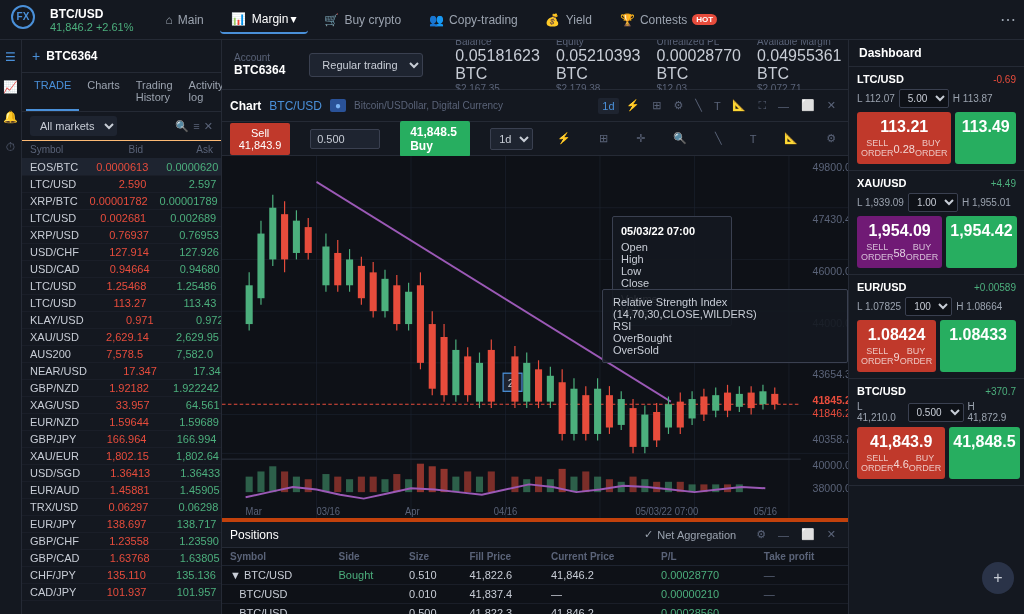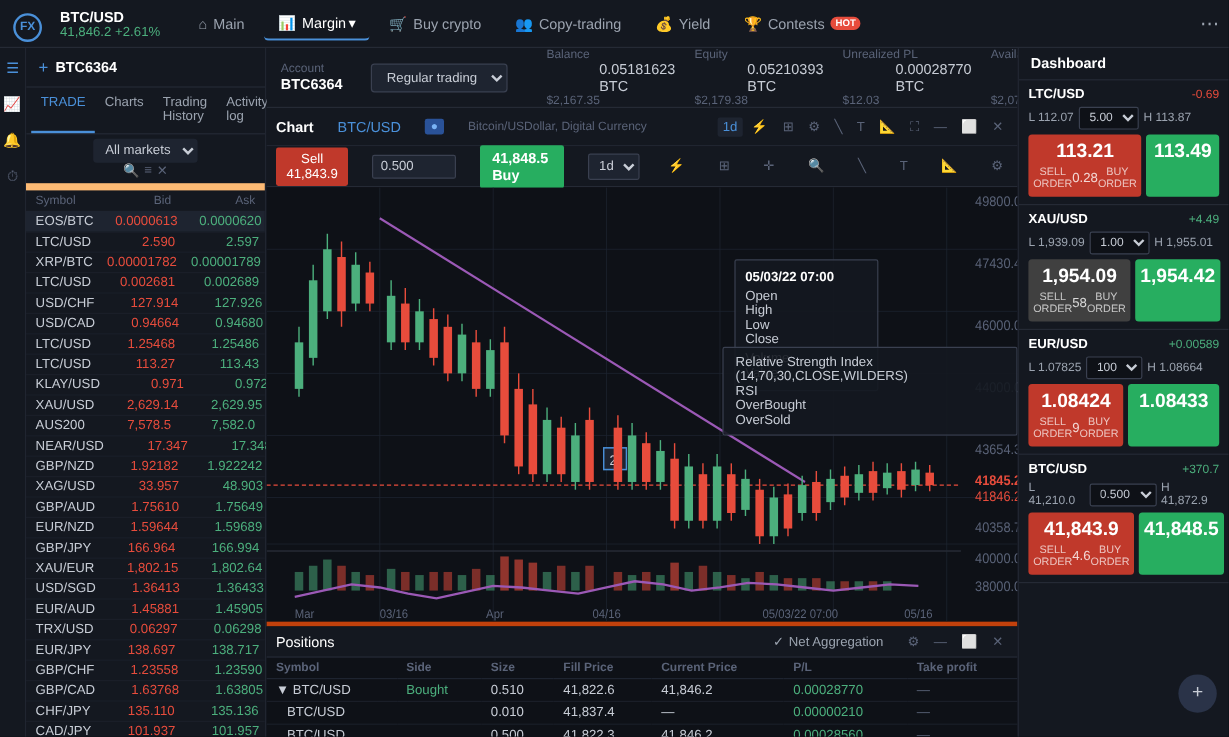--- a/index.html
+++ b/index.html
@@ -19,21 +19,21 @@
       align-items: center;
       background: #141820;
       height: 40px;
       border-bottom: 1px solid #252a35;
       padding: 0 8px;
     }
     .logo {
       width: 30px;
       height: 30px;
       display: flex;
-      align-items: flex-end;
+      align-items: flex-start;
       justify-content: center;
       margin-right: 12px;
     }
     .logo-circle {
       width: 24px;
       height: 24px;
       border-radius: 50%;
       border: 2px solid #4a90d9;
       display: flex;
       align-items: center;
@@ -142,22 +142,21 @@
     
     .markets-container {
       flex: 1;
       overflow-y: auto;
     }
     .markets-header {
       display: flex;
       align-items: center;
       justify-content: space-between;
       padding: 4px 8px;
-      border-bottom: 6px solid #fdba74;
-      flex-direction: column;
+      border-bottom: 1px solid #fdba74;
     }
     .markets-filter {
       background: #1e2430;
       color: #c8cdd6;
       border: none;
       padding: 3px 6px;
       border-radius: 3px;
       font-size: 11px;
       cursor: pointer;
     }
@@ -195,21 +194,21 @@
       display: flex;
       align-items: center;
       background: #141820;
       border-bottom: 1px solid #252a35;
       padding: 4px 12px;
       gap: 24px;
       height: 50px;
     }
     .balance-item { display: flex; flex-direction: column; }
     .balance-label { color: #5a6378; font-size: 10px; }
-    .balance-value { color: #c8cdd6; font-size: 12px; margin-left: 44px; }
+    .balance-value { color: #c8cdd6; font-size: 16px; }
     .balance-usd { color: #5a6378; font-size: 10px; }
     .trading-mode {
       margin-left: auto;
       background: #1e2430;
       border: 1px solid #3a4050;
       color: #c8cdd6;
       padding: 4px 8px;
       border-radius: 3px;
       font-size: 11px;
       cursor: pointer;
@@ -217,21 +216,21 @@
       align-items: center;
       gap: 4px;
     }
     .chart-header {
       display: flex;
       align-items: center;
       background: #141820;
       border-bottom: 1px solid #252a35;
       padding: 0 8px;
       height: 32px;
-      gap: 20px;
+      gap: 8px;
     }
     .chart-title { color: #fff; font-size: 12px; font-weight: bold; }
     .chart-symbol { color: #4a90d9; font-size: 12px; }
     .chart-badge {
       background: #2a5298;
       color: #7ab3f5;
       font-size: 10px;
       padding: 1px 5px;
       border-radius: 2px;
     }
@@ -546,20 +545,25 @@
     <span class="market-symbol">XRP/BTC</span>
     <span class="market-bid">0.00001782</span>
     <span class="market-ask">0.00001789</span>
   </div>
           <div class="market-row">
     <span class="market-symbol">LTC/USD</span>
     <span class="market-bid">0.002681</span>
     <span class="market-ask">0.002689</span>
   </div>
           <div class="market-row">
+    <span class="market-symbol">XRP/USD</span>
+    <span class="market-bid">0.76937</span>
+    <span class="market-ask">0.76953</span>
+  </div>
+          <div class="market-row">
     <span class="market-symbol">USD/CHF</span>
     <span class="market-bid">127.914</span>
     <span class="market-ask">127.926</span>
   </div>
           <div class="market-row">
     <span class="market-symbol">USD/CAD</span>
     <span class="market-bid">0.94664</span>
     <span class="market-ask">0.94680</span>
   </div>
           <div class="market-row">
@@ -593,26 +597,21 @@
     <span class="market-ask">17.348</span>
   </div>
           <div class="market-row">
     <span class="market-symbol">GBP/NZD</span>
     <span class="market-bid">1.92182</span>
     <span class="market-ask">1.922242</span>
   </div>
           <div class="market-row">
     <span class="market-symbol">XAG/USD</span>
     <span class="market-bid">33.957</span>
-    <span class="market-ask">48.903</span>
-  </div>
-          <div class="market-row">
-    <span class="market-symbol">GBP/AUD</span>
-    <span class="market-bid">1.75610</span>
-    <span class="market-ask">1.75649</span>
+    <span class="market-ask">64.561</span>
   </div>
           <div class="market-row">
     <span class="market-symbol">EUR/NZD</span>
     <span class="market-bid">1.59644</span>
     <span class="market-ask">1.59689</span>
   </div>
           <div class="market-row">
     <span class="market-symbol">GBP/JPY</span>
     <span class="market-bid">166.964</span>
     <span class="market-ask">166.994</span>
@@ -1050,21 +1049,21 @@
       <span class="inst-change-pos">+4.49</span>
     </div>
     <div class="inst-range-row">
       <span class="range-text">L 1,939.09</span>
       <select class="inst-size-select">
         <option>1.00</option>
       </select>
       <span class="range-text">H 1,955.01</span>
     </div>
     <div class="inst-prices">
-      <div class="sell-price-card" style="background: #404040; padding: 6px 4px; border-radius: 3px; text-align: center;">
+      <div class="sell-price-card" style="background: #701a75; padding: 6px 4px; border-radius: 3px; text-align: center;">
         <div class="price-val">1,954.09</div>
         <div style="display:flex;justify-content:space-between;align-items:center;margin-top:2px;">
           <span class="price-label">SELL ORDER</span>
           <span class="price-spread">58</span>
           <span class="price-label">BUY ORDER</span>
         </div>
       </div>
       <div class="buy-price-card" style="background: rgb(39, 174, 96); padding: 6px 4px; border-radius: 3px; text-align: center;">
         <div class="price-val">1,954.42</div>
       </div>

